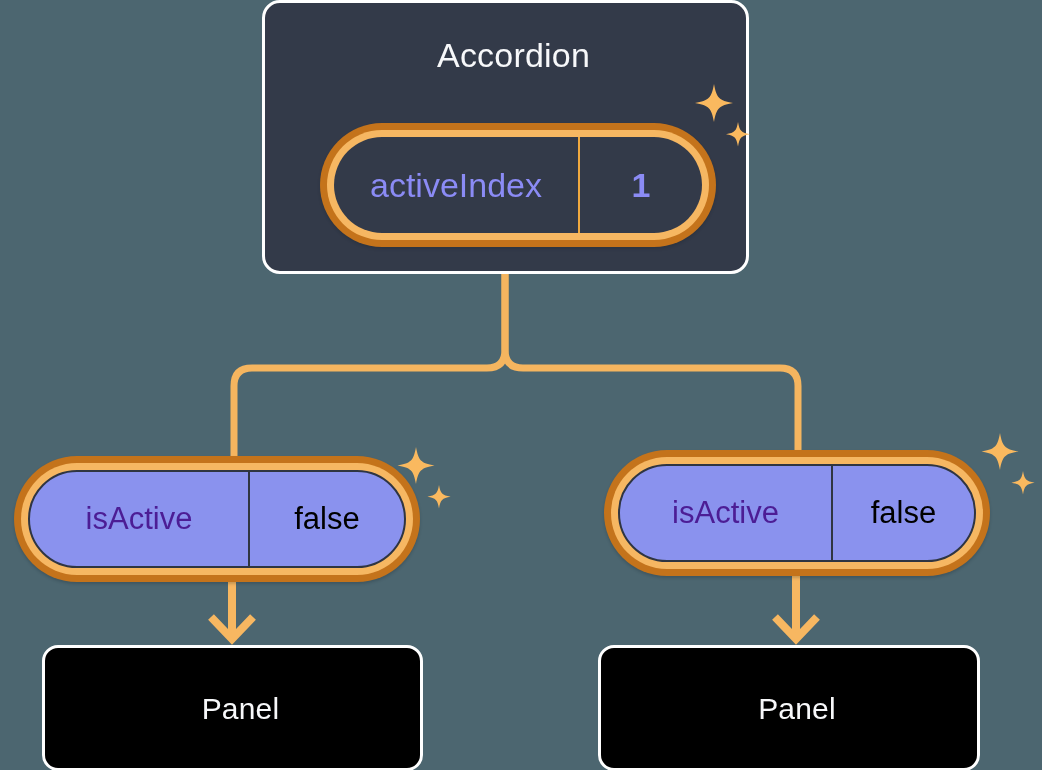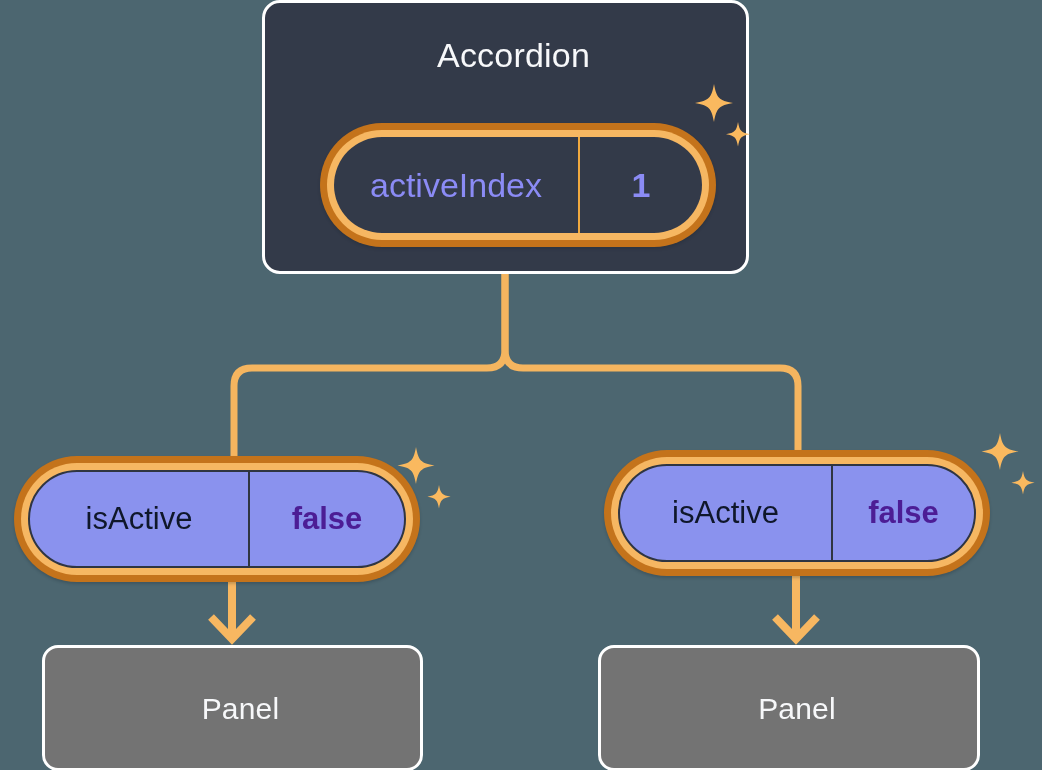--- a/index.html
+++ b/index.html
@@ -57,21 +57,21 @@
     color: #f7f8fa;
     font-size: 34px;
     font-weight: 400;
     letter-spacing: 0.2px;
   }
   #accordion-card .card-title { top: 33px; }
 
   
   .panel-card {
     position: absolute;
-    background: #737373;
+    background: #000000;
     border: 3px solid #ffffff;
     border-radius: 16px;
     box-sizing: border-box;
     z-index: 2;
   }
   #panel-left  { left: 42px;  top: 645px; width: 381px; height: 126px; }
   #panel-right { left: 598px; top: 645px; width: 382px; height: 126px; }
   .panel-card .card-title {
     top: 44px;
     font-size: 30px;
@@ -136,29 +136,29 @@
     font-size: 34px;
     font-weight: 700;
   }
 
   
   .pill-leaf .pill-body {
     background: #8a92ee;
     border: 2px solid #2f3542;
   }
   .pill-leaf .pill-key {
-    color: #0f172a;
-    font-size: 31px;
-    font-weight: 400;
-    border-right: 2px solid #2f3542;
-  }
-  .pill-leaf .pill-val {
     color: #4c1d95;
     font-size: 31px;
-    font-weight: 700;
+    font-weight: 400;
+    border-right: 2px solid #2f3542;
+  }
+  .pill-leaf .pill-val {
+    color: #000000;
+    font-size: 31px;
+    font-weight: 400;
     flex: 1 1 auto;
   }
 
   #pill-left {
     left: 14px;
     top: 456px;
     width: 406px;
     height: 126px;
   }
   #pill-left .pill-key { flex: 0 0 218px; }

